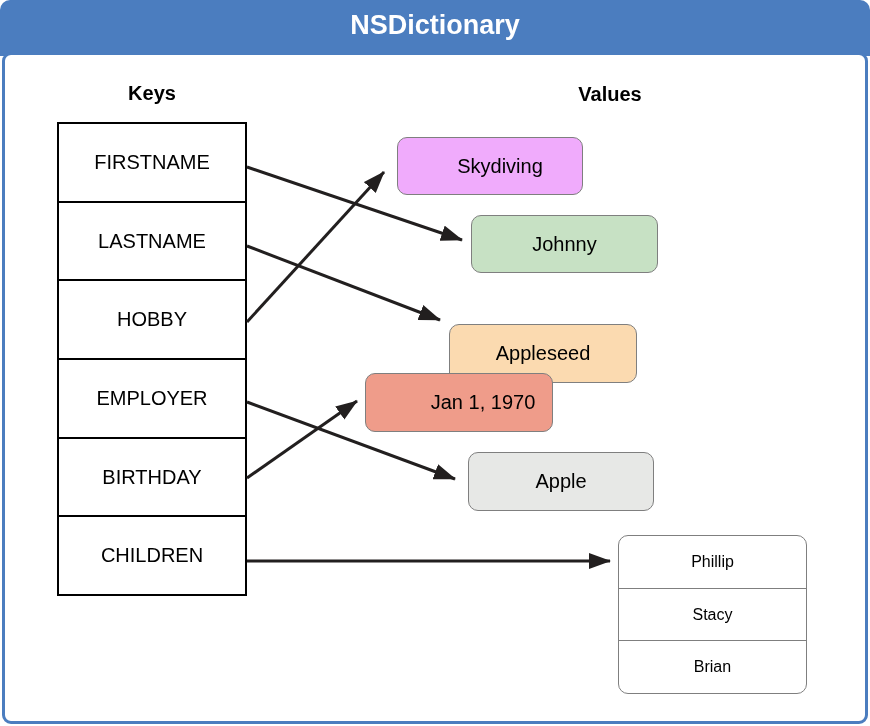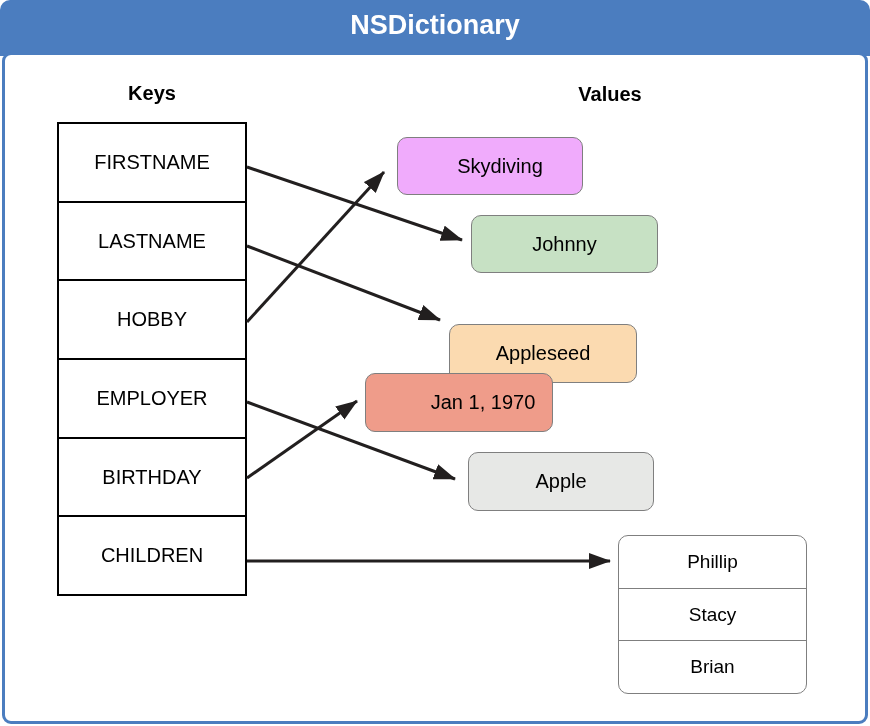--- a/index.html
+++ b/index.html
@@ -52,21 +52,21 @@
   #pill-birthday{left:365px;top:373px;width:188px;height:59px;padding-left:48px;}
   #pill-apple{left:468px;top:452px;width:186px;height:59px;}
   
   #children-table{
     position:absolute;left:618px;top:535px;width:189px;height:159px;
     box-sizing:border-box;border:1.5px solid #7f7f7f;border-radius:10px;
     background:#fff;display:flex;flex-direction:column;overflow:hidden;
   }
   .child-row{
     flex:1;display:flex;align-items:center;justify-content:center;
-    font-size:19px;color:#000;border-bottom:1.5px solid #7f7f7f;
+    font-size:16px;color:#000;border-bottom:1.5px solid #7f7f7f;
   }
   .child-row:last-child{border-bottom:none;}
   
   #arrow-layer{position:absolute;left:0;top:0;pointer-events:none;}
 </style>
 </head>
 <body>
 
 <div id="stage">
 

